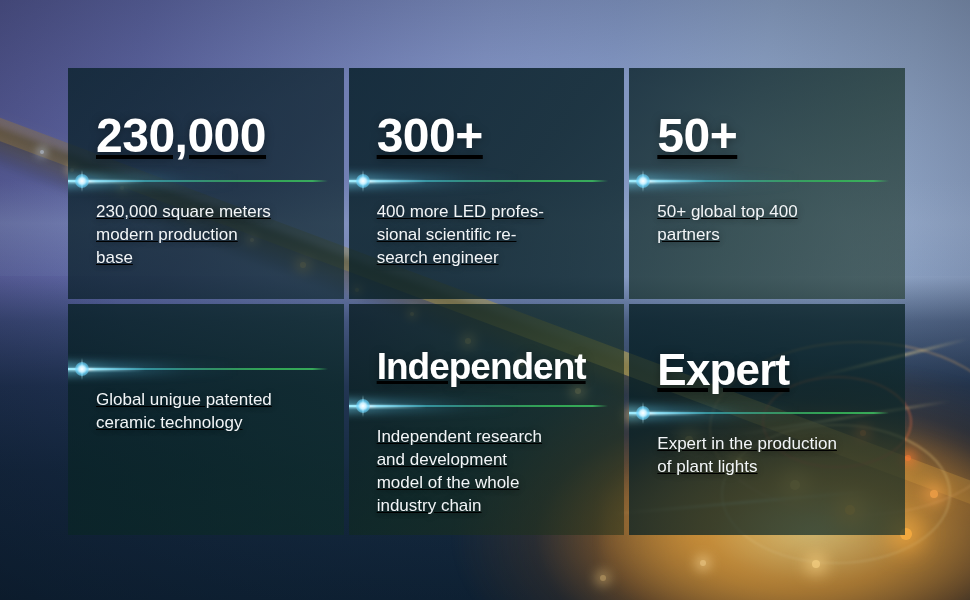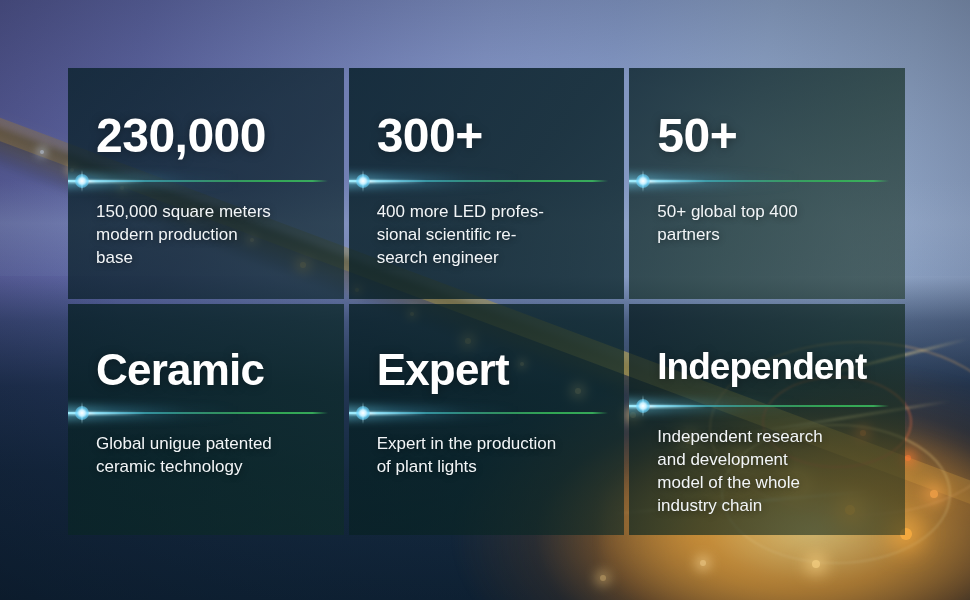--- a/index.html
+++ b/index.html
@@ -160,20 +160,21 @@
     grid-template-columns:1fr 1fr 1fr;
     grid-template-rows:1fr 1fr;
     gap:5px;
   }
 
   .card {
     position:relative;
     overflow:hidden;
     padding:44px 26px 1px 28px;
     background:rgba(8,26,28,0.55);
+    text-decoration:underline;
   }
   
   .card.c1 { background:linear-gradient(135deg, rgba(10,34,44,0.80) 0%, rgba(8,30,38,0.72) 60%, rgba(10,36,40,0.66) 100%); }
   .card.c2 { background:linear-gradient(135deg, rgba(6,30,40,0.84) 0%, rgba(6,30,36,0.80) 55%, rgba(8,34,36,0.74) 100%); }
   .card.c3 { background:linear-gradient(135deg, rgba(8,32,38,0.78) 0%, rgba(22,48,40,0.70) 55%, rgba(34,58,44,0.62) 100%); }
   .card.c4 { background:linear-gradient(135deg, rgba(8,32,38,0.80) 0%, rgba(10,38,38,0.74) 55%, rgba(14,44,40,0.70) 100%); }
   .card.c5 { background:linear-gradient(135deg, rgba(6,30,36,0.80) 0%, rgba(8,34,36,0.74) 55%, rgba(14,42,38,0.66) 100%); }
   .card.c6 { background:linear-gradient(135deg, rgba(8,28,34,0.80) 0%, rgba(16,42,34,0.70) 50%, rgba(40,52,28,0.58) 100%); }
 
   .card-headline {
@@ -318,21 +319,21 @@
       <div class="card-headline num">230,000</div>
       <div class="accent-wrap">
         <div class="accent-haze"></div>
         <div class="accent-line"></div>
         <div class="flare">
           <div class="streak-h"></div>
           <div class="streak-v"></div>
           <div class="core"></div>
         </div>
       </div>
-      <div class="card-body">150,000 square meters
+      <div class="card-body">230,000 square meters
 modern production
 base</div>
     </div>
 
     <div class="card c2">
       <div class="card-headline num">300+</div>
       <div class="accent-wrap">
         <div class="accent-haze"></div>
         <div class="accent-line"></div>
         <div class="flare">
@@ -355,60 +356,59 @@
           <div class="streak-h"></div>
           <div class="streak-v"></div>
           <div class="core"></div>
         </div>
       </div>
       <div class="card-body">50+ global top 400
 partners</div>
     </div>
 
     <div class="card c4">
-      <div class="card-headline word">Ceramic</div>
       <div class="accent-wrap">
         <div class="accent-haze"></div>
         <div class="accent-line"></div>
         <div class="flare">
           <div class="streak-h"></div>
           <div class="streak-v"></div>
           <div class="core"></div>
         </div>
       </div>
       <div class="card-body">Global unigue patented
 ceramic technology</div>
-    </div>
-
-    <div class="card c5">
-      <div class="card-headline word">Expert</div>
-      <div class="accent-wrap">
-        <div class="accent-haze"></div>
-        <div class="accent-line"></div>
-        <div class="flare">
-          <div class="streak-h"></div>
-          <div class="streak-v"></div>
-          <div class="core"></div>
-        </div>
-      </div>
-      <div class="card-body">Expert in the production
-of plant lights</div>
     </div>
 
     <div class="card c6">
       <div class="card-headline long">Independent</div>
       <div class="accent-wrap">
         <div class="accent-haze"></div>
         <div class="accent-line"></div>
         <div class="flare">
           <div class="streak-h"></div>
           <div class="streak-v"></div>
           <div class="core"></div>
         </div>
       </div>
       <div class="card-body">Independent research
 and development
 model of the whole
 industry chain</div>
     </div>
 
+    <div class="card c5">
+      <div class="card-headline word">Expert</div>
+      <div class="accent-wrap">
+        <div class="accent-haze"></div>
+        <div class="accent-line"></div>
+        <div class="flare">
+          <div class="streak-h"></div>
+          <div class="streak-v"></div>
+          <div class="core"></div>
+        </div>
+      </div>
+      <div class="card-body">Expert in the production
+of plant lights</div>
+    </div>
+
   </div>
 </div>
 
 </body></html>

